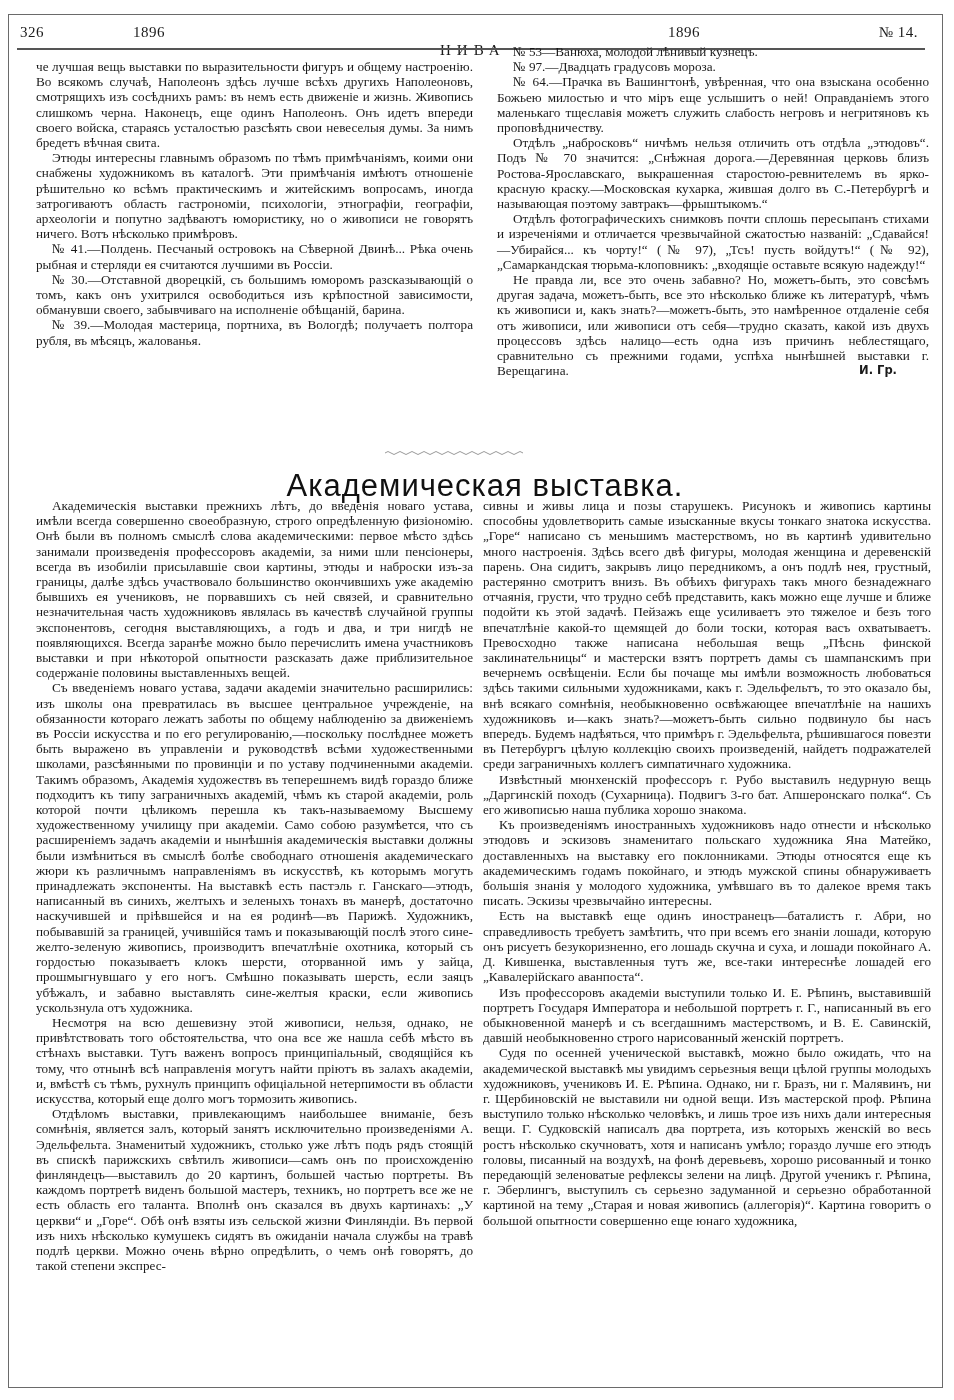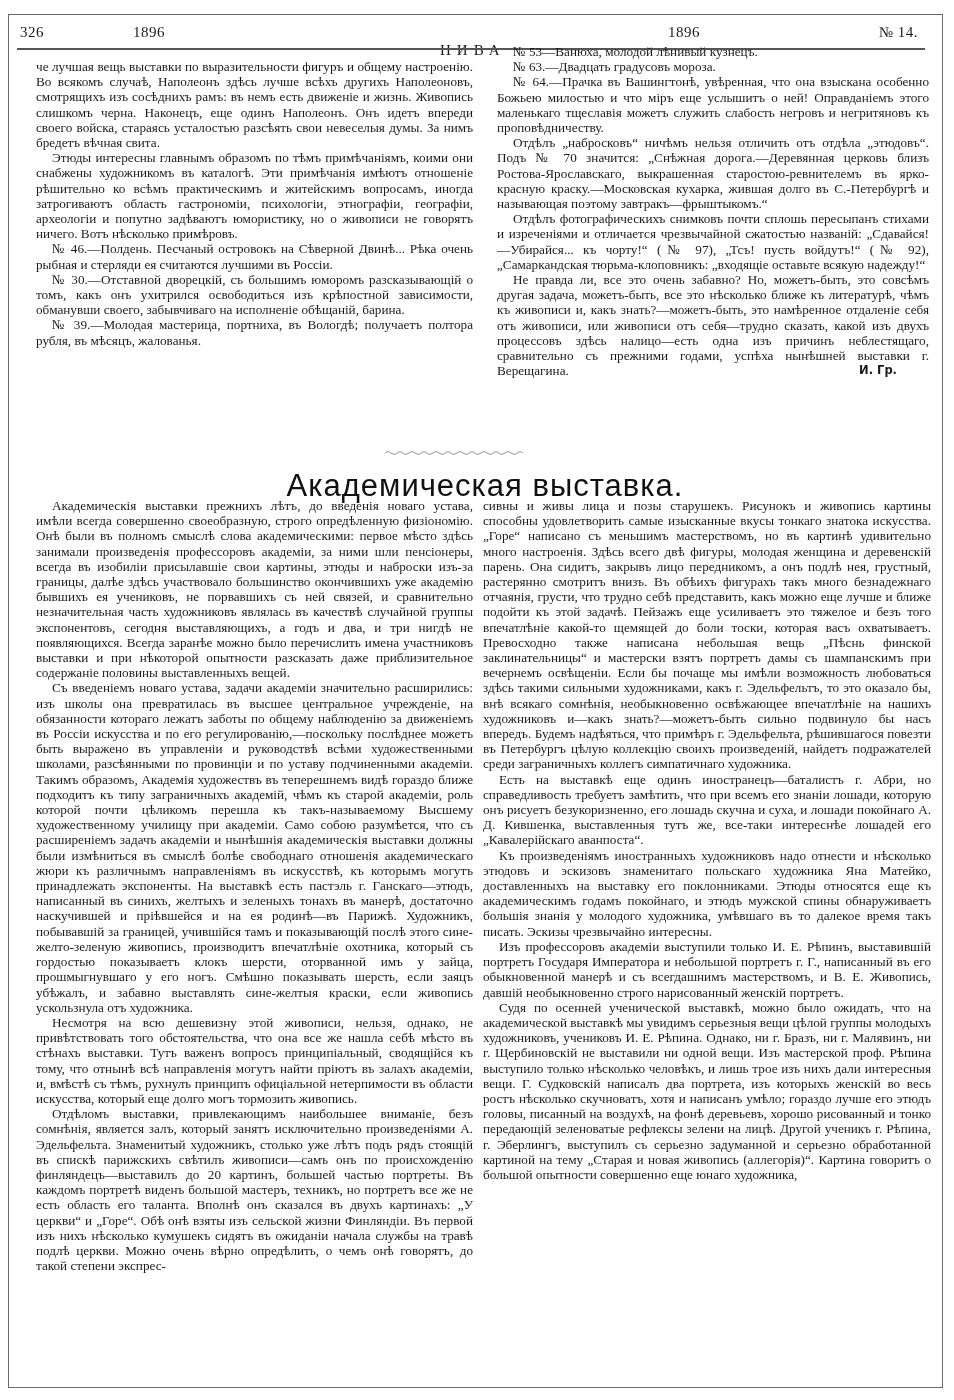--- a/index.html
+++ b/index.html
@@ -41,28 +41,28 @@
   <span class="h-year-left">1896</span>
   <span class="h-title">НИВА</span>
   <span class="h-year-right">1896</span>
   <span class="h-issue">№ 14.</span>
 </div>
 <div class="header-rule"></div>
 
 <div class="col col-tl">
     <p class="noindent">че лучшая вещь выставки по выразительности фигуръ и общему настроенію. Во всякомъ случаѣ, Наполеонъ здѣсь лучше всѣхъ другихъ Наполеоновъ, смотрящихъ изъ сосѣднихъ рамъ: въ немъ есть движеніе и жизнь. Живопись слишкомъ черна. Наконецъ, еще одинъ Наполеонъ. Онъ идетъ впереди своего войска, стараясь усталостью разсѣять свои невеселыя думы. За нимъ бредетъ вѣчная свита.</p>
     <p>Этюды интересны главнымъ образомъ по тѣмъ примѣчаніямъ, коими они снабжены художникомъ въ каталогѣ. Эти примѣчанія имѣютъ отношеніе рѣшительно ко всѣмъ практическимъ и житейскимъ вопросамъ, иногда затрогиваютъ область гастрономіи, психологіи, этнографіи, географіи, археологіи и попутно задѣваютъ юмористику, но о живописи не говорятъ ничего. Вотъ нѣсколько примѣровъ.</p>
-    <p>№ 46.—Полдень. Песчаный островокъ на Сѣверной Двинѣ... Рѣка очень рыбная и стерляди ея считаются лучшими въ Россіи.</p>
+    <p>№ 41.—Полдень. Песчаный островокъ на Сѣверной Двинѣ... Рѣка очень рыбная и стерляди ея считаются лучшими въ Россіи.</p>
     <p>№ 30.—Отставной дворецкій, съ большимъ юморомъ разсказывающій о томъ, какъ онъ ухитрился освободиться изъ крѣпостной зависимости, обманувши своего, забывчиваго на исполненіе обѣщаній, барина.</p>
     <p>№ 39.—Молодая мастерица, портниха, въ Вологдѣ; получаетъ полтора рубля, въ мѣсяцъ, жалованья.</p>
   </div>
 <div class="col col-tr">
   <div>
       <p>№ 53—Ванюха, молодой лѣнивый кузнецъ.</p>
-      <p>№ 63.—Двадцать градусовъ мороза.</p>
+      <p>№ 97.—Двадцать градусовъ мороза.</p>
       <p>№ 64.—Прачка въ Вашингтонѣ, увѣренная, что она взыскана особенно Божьею милостью и что міръ еще услышитъ о ней! Оправданіемъ этого маленькаго тщеславія можетъ служить слабость негровъ и негритяновъ къ проповѣдничеству.</p>
       <p>Отдѣлъ „набросковъ“ ничѣмъ нельзя отличить отъ отдѣла „этюдовъ“. Подъ № 70 значится: „Снѣжная дорога.—Деревянная церковь близъ Ростова-Ярославскаго, выкрашенная старостою-ревнителемъ въ ярко-красную краску.—Московская кухарка, жившая долго въ С.-Петербургѣ и называющая поэтому завтракъ—фрыштыкомъ.“</p>
       <p>Отдѣлъ фотографическихъ снимковъ почти сплошь пересыпанъ стихами и изреченіями и отличается чрезвычайной сжатостью названій: „Сдавайся!—Убирайся... къ чорту!“ (№ 97), „Тсъ! пусть войдутъ!“ (№ 92), „Самаркандская тюрьма-клоповникъ: „входящіе оставьте всякую надежду!“</p>
       <p>Не правда ли, все это очень забавно? Но, можетъ-быть, это совсѣмъ другая задача, можетъ-быть, все это нѣсколько ближе къ литературѣ, чѣмъ къ живописи и, какъ знать?—можетъ-быть, это намѣренное отдаленіе себя отъ живописи, или живописи отъ себя—трудно сказать, какой изъ двухъ процессовъ здѣсь налицо—есть одна изъ причинъ неблестящаго, сравнительно съ прежними годами, успѣха нынѣшней выставки г. Верещагина.</p>
     </div>
   <div class="signature">И. Гр.</div>
 </div>
 
 <svg class="ornament" viewBox="0 0 145 8">
   <path d="M0 4 Q 3 1 6 4 T 12 4 T 18 4 T 24 4 T 30 4 T 36 4 T 42 4 T 48 4 T 54 4 T 60 4 T 66 4 T 72 4 T 78 4 T 84 4 T 90 4 T 96 4 T 102 4 T 108 4 T 114 4 T 120 4 T 126 4 T 132 4 T 138 4" fill="none" stroke="#999" stroke-width="1"></path>
@@ -71,17 +71,18 @@
 <h1 class="section-title">Академическая выставка.</h1>
 
 <div class="col col-bl">
     <p>Академическія выставки прежнихъ лѣтъ, до введенія новаго устава, имѣли всегда совершенно своеобразную, строго опредѣленную физіономію. Онѣ были въ полномъ смыслѣ слова академическими: первое мѣсто здѣсь занимали произведенія профессоровъ академіи, за ними шли пенсіонеры, всегда въ изобиліи присылавшіе свои картины, этюды и наброски изъ-за границы, далѣе здѣсь участвовало большинство окончившихъ уже академію бывшихъ ея учениковъ, не порвавшихъ съ ней связей, и сравнительно незначительная часть художниковъ являлась въ качествѣ случайной группы экспонентовъ, сегодня выставляющихъ, а годъ и два, и три нигдѣ не появляющихся. Всегда заранѣе можно было перечислить имена участниковъ выставки и при нѣкоторой опытности разсказать даже приблизительное содержаніе половины выставленныхъ вещей.</p>
     <p>Съ введеніемъ новаго устава, задачи академіи значительно расширились: изъ школы она превратилась въ высшее центральное учрежденіе, на обязанности котораго лежатъ заботы по общему наблюденію за движеніемъ въ Россіи искусства и по его регулированію,—поскольку послѣднее можетъ быть выражено въ управленіи и руководствѣ всѣми художественными школами, разсѣянными по провинціи и по уставу подчиненными академіи. Такимъ образомъ, Академія художествъ въ теперешнемъ видѣ гораздо ближе подходитъ къ типу заграничныхъ академій, чѣмъ къ старой академіи, роль которой почти цѣликомъ перешла къ такъ-называемому Высшему художественному училищу при академіи. Само собою разумѣется, что съ расширеніемъ задачъ академіи и нынѣшнія академическія выставки должны были измѣниться въ смыслѣ болѣе свободнаго отношенія академическаго жюри къ различнымъ направленіямъ въ искусствѣ, къ которымъ могутъ принадлежать экспоненты. На выставкѣ есть пастэль г. Ганскаго—этюдъ, написанный въ синихъ, желтыхъ и зеленыхъ тонахъ въ манерѣ, достаточно наскучившей и пріѣвшейся и на ея родинѣ—въ Парижѣ. Художникъ, побывавшій за границей, учившійся тамъ и показывающій послѣ этого сине-желто-зеленую живопись, производитъ впечатлѣніе охотника, который съ гордостью показываетъ клокъ шерсти, оторванной имъ у зайца, прошмыгнувшаго у его ногъ. Смѣшно показывать шерсть, если заяцъ убѣжалъ, и забавно выставлять сине-желтыя краски, если живопись ускользнула отъ художника.</p>
     <p>Несмотря на всю дешевизну этой живописи, нельзя, однако, не привѣтствовать того обстоятельства, что она все же нашла себѣ мѣсто въ стѣнахъ выставки. Тутъ важенъ вопросъ принципіальный, сводящійся къ тому, что отнынѣ всѣ направленія могутъ найти пріютъ въ залахъ академіи, и, вмѣстѣ съ тѣмъ, рухнулъ принципъ офиціальной нетерпимости въ области искусства, который еще долго могъ тормозить живопись.</p>
     <p>Отдѣломъ выставки, привлекающимъ наибольшее вниманіе, безъ сомнѣнія, является залъ, который занятъ исключительно произведеніями А. Эдельфельта. Знаменитый художникъ, столько уже лѣтъ подъ рядъ стоящій въ спискѣ парижскихъ свѣтилъ живописи—самъ онъ по происхожденію финляндецъ—выставилъ до 20 картинъ, большей частью портреты. Въ каждомъ портретѣ виденъ большой мастеръ, техникъ, но портретъ все же не есть область его таланта. Вполнѣ онъ сказался въ двухъ картинахъ: „У церкви“ и „Горе“. Обѣ онѣ взяты изъ сельской жизни Финляндіи. Въ первой изъ нихъ нѣсколько кумушекъ сидятъ въ ожиданіи начала службы на травѣ подлѣ церкви. Можно очень вѣрно опредѣлить, о чемъ онѣ говорятъ, до такой степени экспрес-</p>
   </div>
 <div class="col col-br">
     <p class="noindent">сивны и живы лица и позы старушекъ. Рисунокъ и живопись картины способны удовлетворить самые изысканные вкусы тонкаго знатока искусства. „Горе“ написано съ меньшимъ мастерствомъ, но въ картинѣ удивительно много настроенія. Здѣсь всего двѣ фигуры, молодая женщина и деревенскій парень. Она сидитъ, закрывъ лицо передникомъ, а онъ подлѣ нея, грустный, растерянно смотритъ внизъ. Въ обѣихъ фигурахъ такъ много безнадежнаго отчаянія, грусти, что трудно себѣ представить, какъ можно еще лучше и ближе подойти къ этой задачѣ. Пейзажъ еще усиливаетъ это тяжелое и безъ того впечатлѣніе какой-то щемящей до боли тоски, которая васъ охватываетъ. Превосходно также написана небольшая вещь „Пѣснь финской заклинательницы“ и мастерски взятъ портретъ дамы съ шампанскимъ при вечернемъ освѣщеніи. Если бы почаще мы имѣли возможность любоваться здѣсь такими сильными художниками, какъ г. Эдельфельтъ, то это оказало бы, внѣ всякаго сомнѣнія, необыкновенно освѣжающее впечатлѣніе на нашихъ художниковъ и—какъ знать?—можетъ-быть сильно подвинуло бы насъ впередъ. Будемъ надѣяться, что примѣръ г. Эдельфельта, рѣшившагося повезти въ Петербургъ цѣлую коллекцію своихъ произведеній, найдетъ подражателей среди заграничныхъ коллегъ симпатичнаго художника.</p>
+    <p>Извѣстный мюнхенскій профессоръ г. Рубо выставилъ недурную вещь „Даргинскій походъ (Сухарница). Подвигъ 3-го бат. Апшеронскаго полка“. Съ его живописью наша публика хорошо знакома.</p>
+    <p>Къ произведеніямъ иностранныхъ художниковъ надо отнести и нѣсколько этюдовъ и эскизовъ знаменитаго польскаго художника Яна Матейко, доставленныхъ на выставку его поклонниками. Этюды относятся еще къ академическимъ годамъ покойнаго, и этюдъ мужской спины обнаруживаетъ большія знанія у молодого художника, умѣвшаго въ то далекое время такъ писать. Эскизы чрезвычайно интересны.</p>
     <p>Есть на выставкѣ еще одинъ иностранецъ—баталистъ г. Абри, но справедливость требуетъ замѣтить, что при всемъ его знаніи лошади, которую онъ рисуетъ безукоризненно, его лошадь скучна и суха, и лошади покойнаго А. Д. Кившенка, выставленныя тутъ же, все-таки интереснѣе лошадей его „Кавалерійскаго аванпоста“.</p>
-    <p>Къ произведеніямъ иностранныхъ художниковъ надо отнести и нѣсколько этюдовъ и эскизовъ знаменитаго польскаго художника Яна Матейко, доставленныхъ на выставку его поклонниками. Этюды относятся еще къ академическимъ годамъ покойнаго, и этюдъ мужской спины обнаруживаетъ большія знанія у молодого художника, умѣвшаго въ то далекое время такъ писать. Эскизы чрезвычайно интересны.</p>
-    <p>Изъ профессоровъ академіи выступили только И. Е. Рѣпинъ, выставившій портретъ Государя Императора и небольшой портретъ г. Г., написанный въ его обыкновенной манерѣ и съ всегдашнимъ мастерствомъ, и В. Е. Живопись, давшій необыкновенно строго нарисованный женскій портретъ.</p>
+    <p>Изъ профессоровъ академіи выступили только И. Е. Рѣпинъ, выставившій портретъ Государя Императора и небольшой портретъ г. Г., написанный въ его обыкновенной манерѣ и съ всегдашнимъ мастерствомъ, и В. Е. Савинскій, давшій необыкновенно строго нарисованный женскій портретъ.</p>
     <p>Судя по осенней ученической выставкѣ, можно было ожидать, что на академической выставкѣ мы увидимъ серьезныя вещи цѣлой группы молодыхъ художниковъ, учениковъ И. Е. Рѣпина. Однако, ни г. Бразъ, ни г. Малявинъ, ни г. Щербиновскій не выставили ни одной вещи. Изъ мастерской проф. Рѣпина выступило только нѣсколько человѣкъ, и лишь трое изъ нихъ дали интересныя вещи. Г. Судковскій написалъ два портрета, изъ которыхъ женскій во весь ростъ нѣсколько скучноватъ, хотя и написанъ умѣло; гораздо лучше его этюдъ головы, писанный на воздухѣ, на фонѣ деревьевъ, хорошо рисованный и тонко передающій зеленоватые рефлексы зелени на лицѣ. Другой ученикъ г. Рѣпина, г. Эберлингъ, выступилъ съ серьезно задуманной и серьезно обработанной картиной на тему „Старая и новая живопись (аллегорія)“. Картина говоритъ о большой опытности совершенно еще юнаго художника,</p>
   </div>
 
 </body></html>

